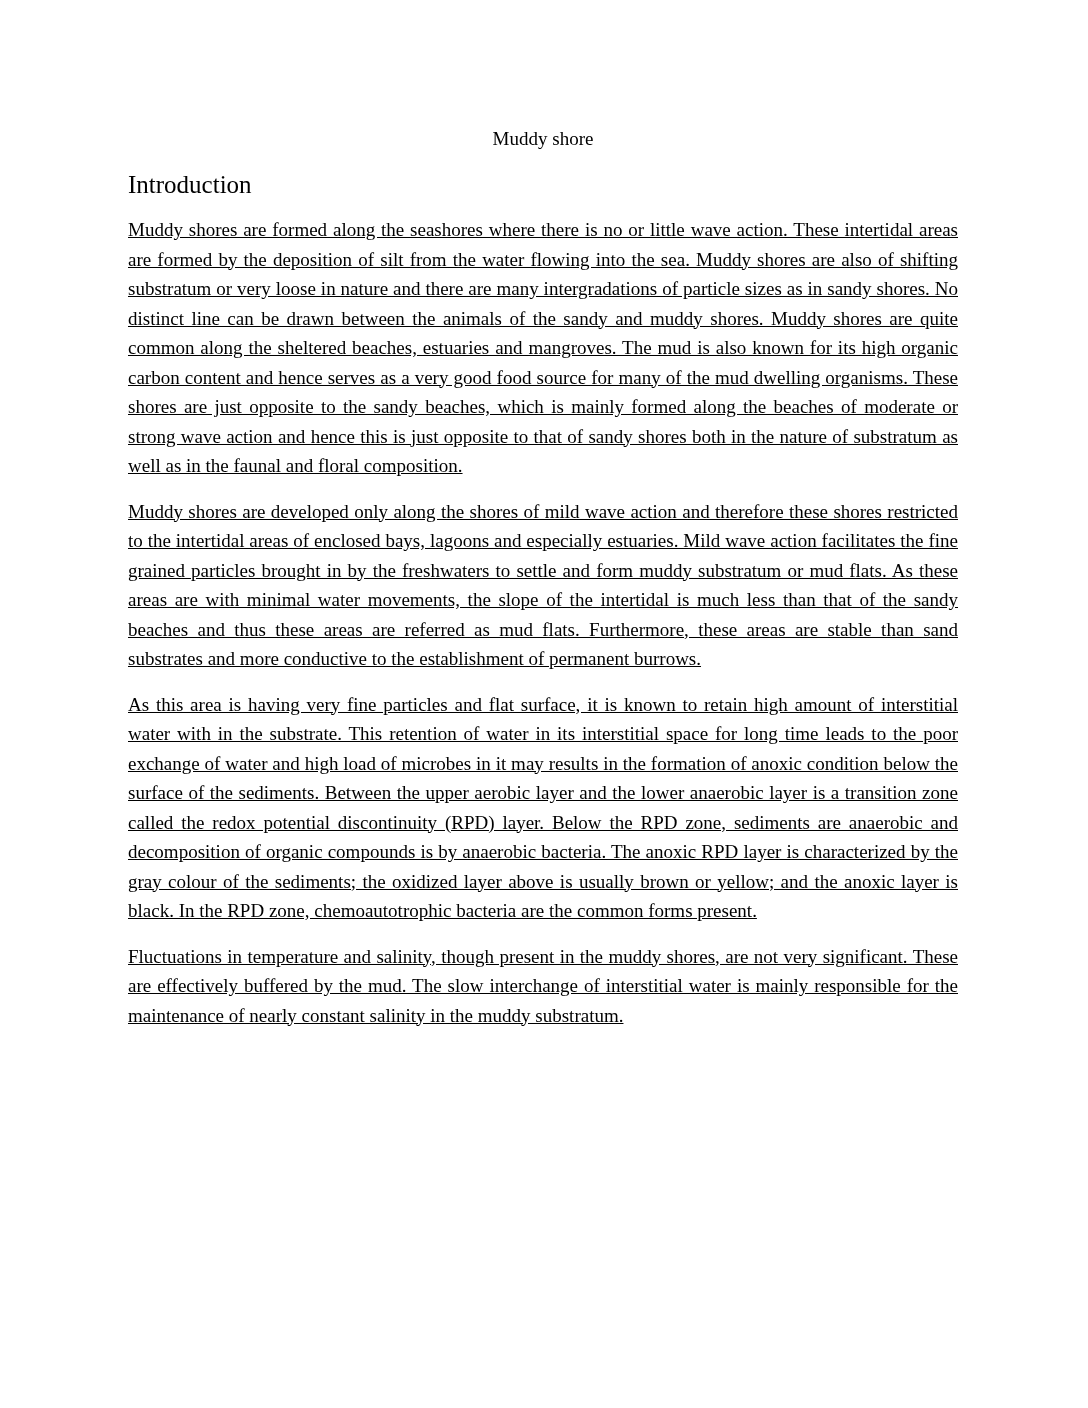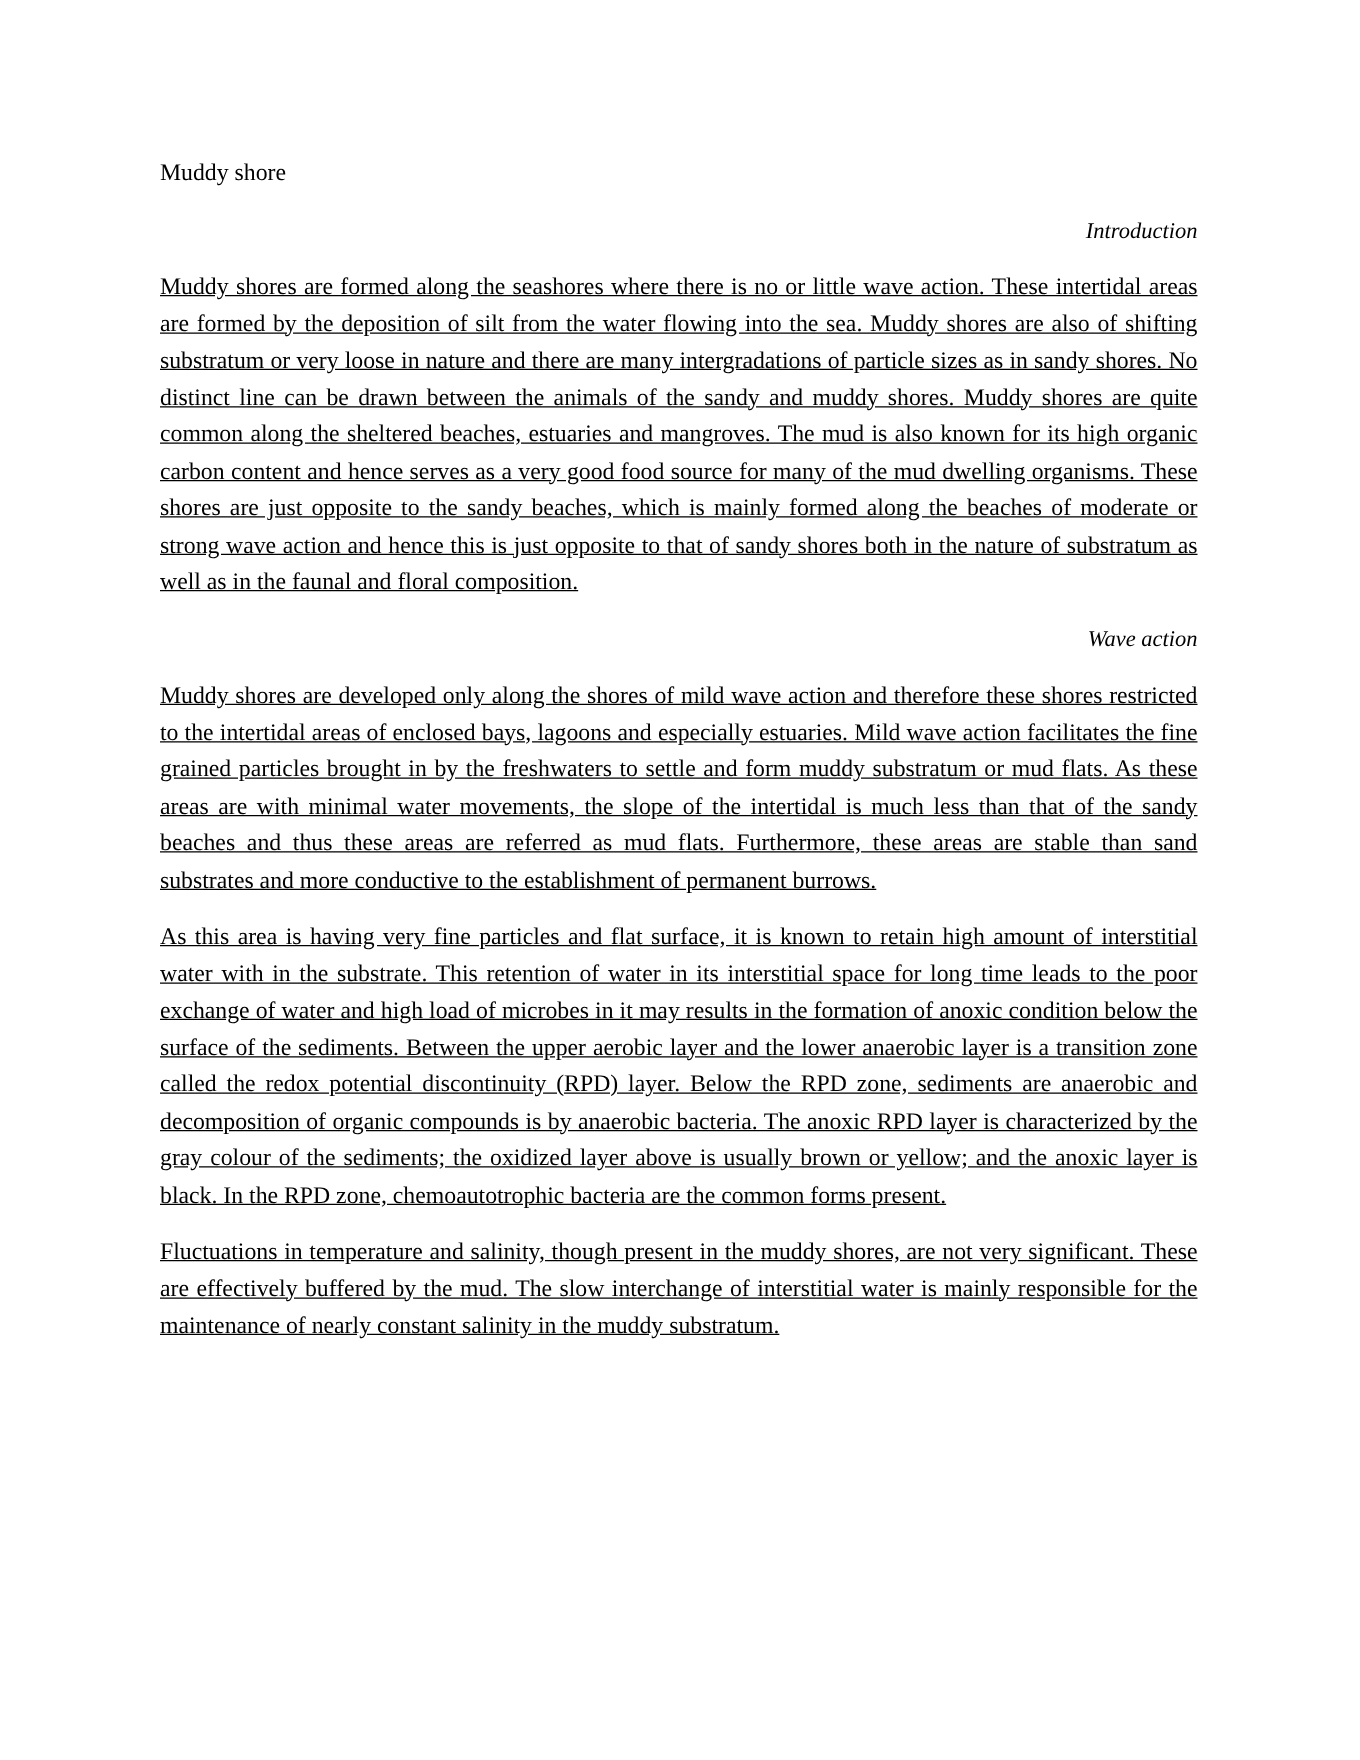--- a/index.html
+++ b/index.html
@@ -20,28 +20,27 @@
     background: #ffffff;
     color: #000000;
     font-family: "Liberation Serif", "DejaVu Serif", serif;
     font-size: 19px;
     line-height: 29.5px;
   }
   .doc-title {
     margin: 0 0 16px 0;
     font-size: 19px;
     font-weight: normal;
-    text-align: left;
+    text-align: center;
   }
   .section-heading {
     margin: 0 0 16px 0;
-    font-size: 18px;
+    font-size: 25px;
     font-weight: normal;
-    text-align: right;
-    font-style: italic;
+    text-align: left;
   }
   .section-paragraph {
     margin: 0 0 16px 0;
     text-align: justify;
     text-justify: inter-word;
     text-decoration: underline;
   }
 </style>
 </head>
 <body>
@@ -49,21 +48,20 @@
 <div class="page">
 
   <h1 class="doc-title">Muddy shore</h1>
 
   <section>
     <h2 class="section-heading">Introduction</h2>
     <p class="section-paragraph">Muddy shores are formed along the seashores where there is no or little wave action. These intertidal areas are formed by the deposition of silt from the water flowing into the sea. Muddy shores are also of shifting substratum or very loose in nature and there are many intergradations of particle sizes as in sandy shores. No distinct line can be drawn between the animals of the sandy and muddy shores. Muddy shores are quite common along the sheltered beaches, estuaries and mangroves. The mud is also known for its high organic carbon content and hence serves as a very good food source for many of the mud dwelling organisms. These shores are just opposite to the sandy beaches, which is mainly formed along the beaches of moderate or strong wave action and hence this is just opposite to that of sandy shores both in the nature of substratum as well as in the faunal and floral composition.</p>
   </section>
 
   <section>
-    <h2 class="section-heading">Wave action</h2>
     <p class="section-paragraph">Muddy shores are developed only along the shores of mild wave action and therefore these shores restricted to the intertidal areas of enclosed bays, lagoons and especially estuaries. Mild wave action facilitates the fine grained particles brought in by the freshwaters to settle and form muddy substratum or mud flats. As these areas are with minimal water movements, the slope of the intertidal is much less than that of the sandy beaches and thus these areas are referred as mud flats. Furthermore, these areas are stable than sand substrates and more conductive to the establishment of permanent burrows.</p>
   </section>
 
   <section>
     <p class="section-paragraph">As this area is having very fine particles and flat surface, it is known to retain high amount of interstitial water with in the substrate. This retention of water in its interstitial space for long time leads to the poor exchange of water and high load of microbes in it may results in the formation of anoxic condition below the surface of the sediments. Between the upper aerobic layer and the lower anaerobic layer is a transition zone called the redox potential discontinuity (RPD) layer. Below the RPD zone, sediments are anaerobic and decomposition of organic compounds is by anaerobic bacteria. The anoxic RPD layer is characterized by the gray colour of the sediments; the oxidized layer above is usually brown or yellow; and the anoxic layer is black. In the RPD zone, chemoautotrophic bacteria are the common forms present.</p>
   </section>
 
   <section>
     <p class="section-paragraph">Fluctuations in temperature and salinity, though present in the muddy shores, are not very significant. These are effectively buffered by the mud. The slow interchange of interstitial water is mainly responsible for the maintenance of nearly constant salinity in the muddy substratum.</p>
   </section>

